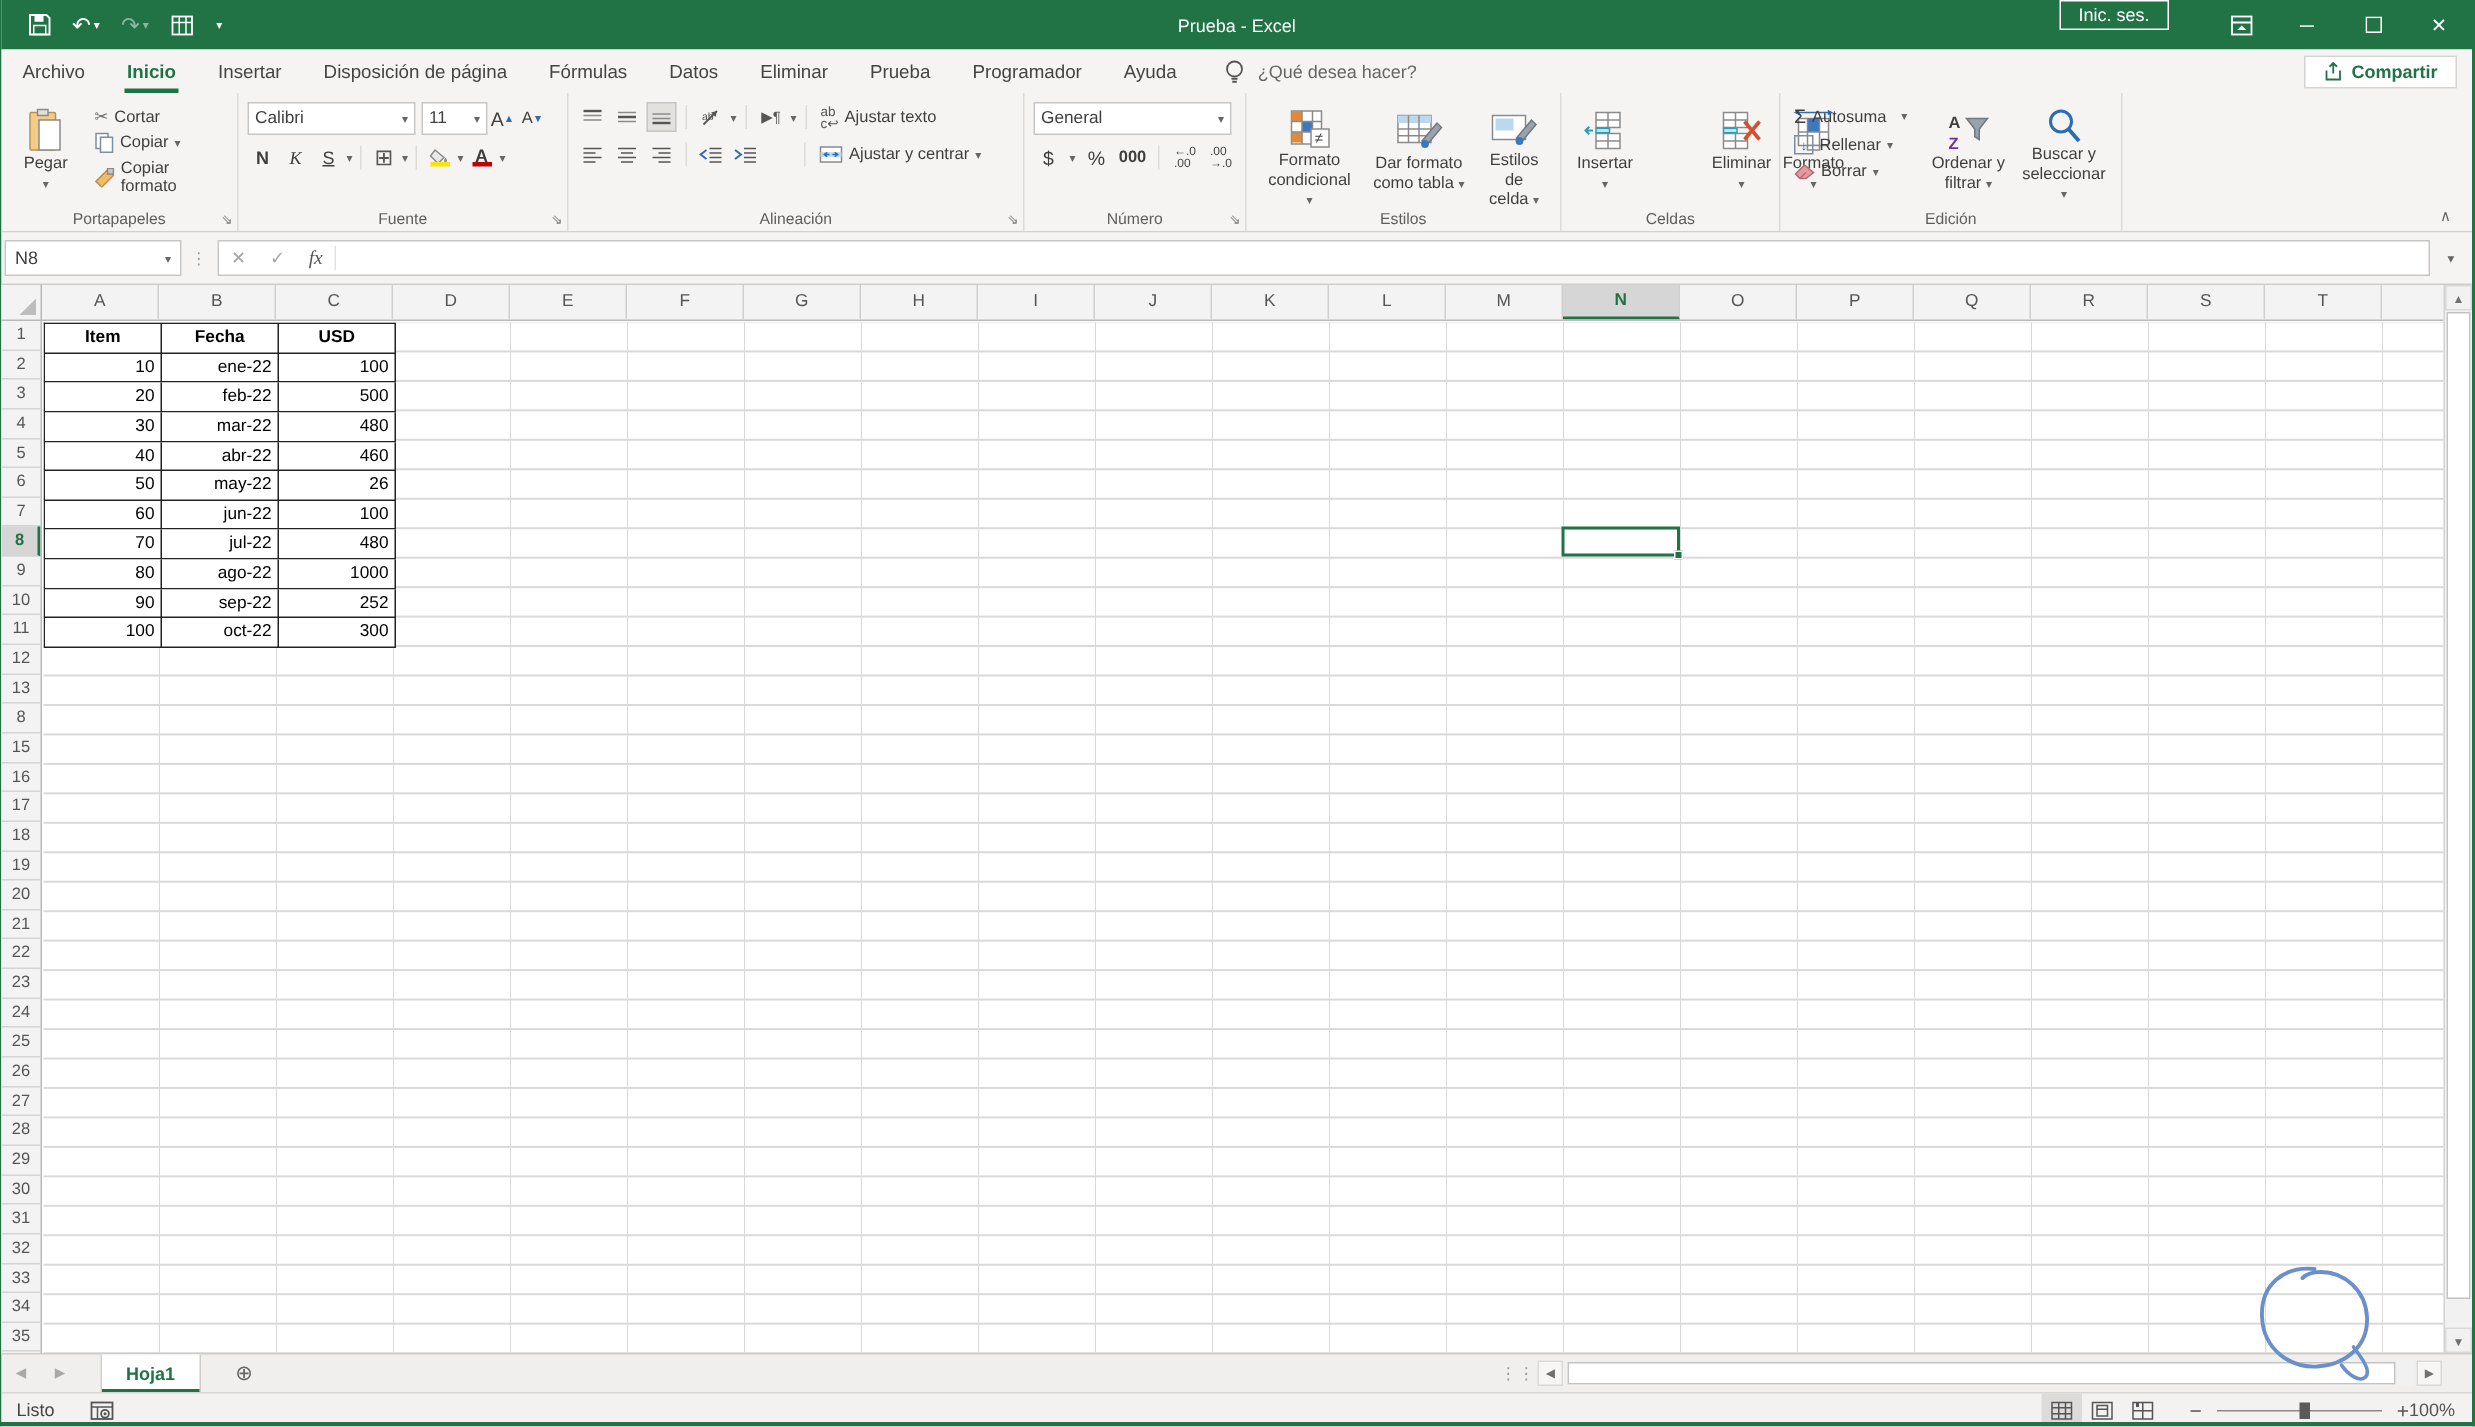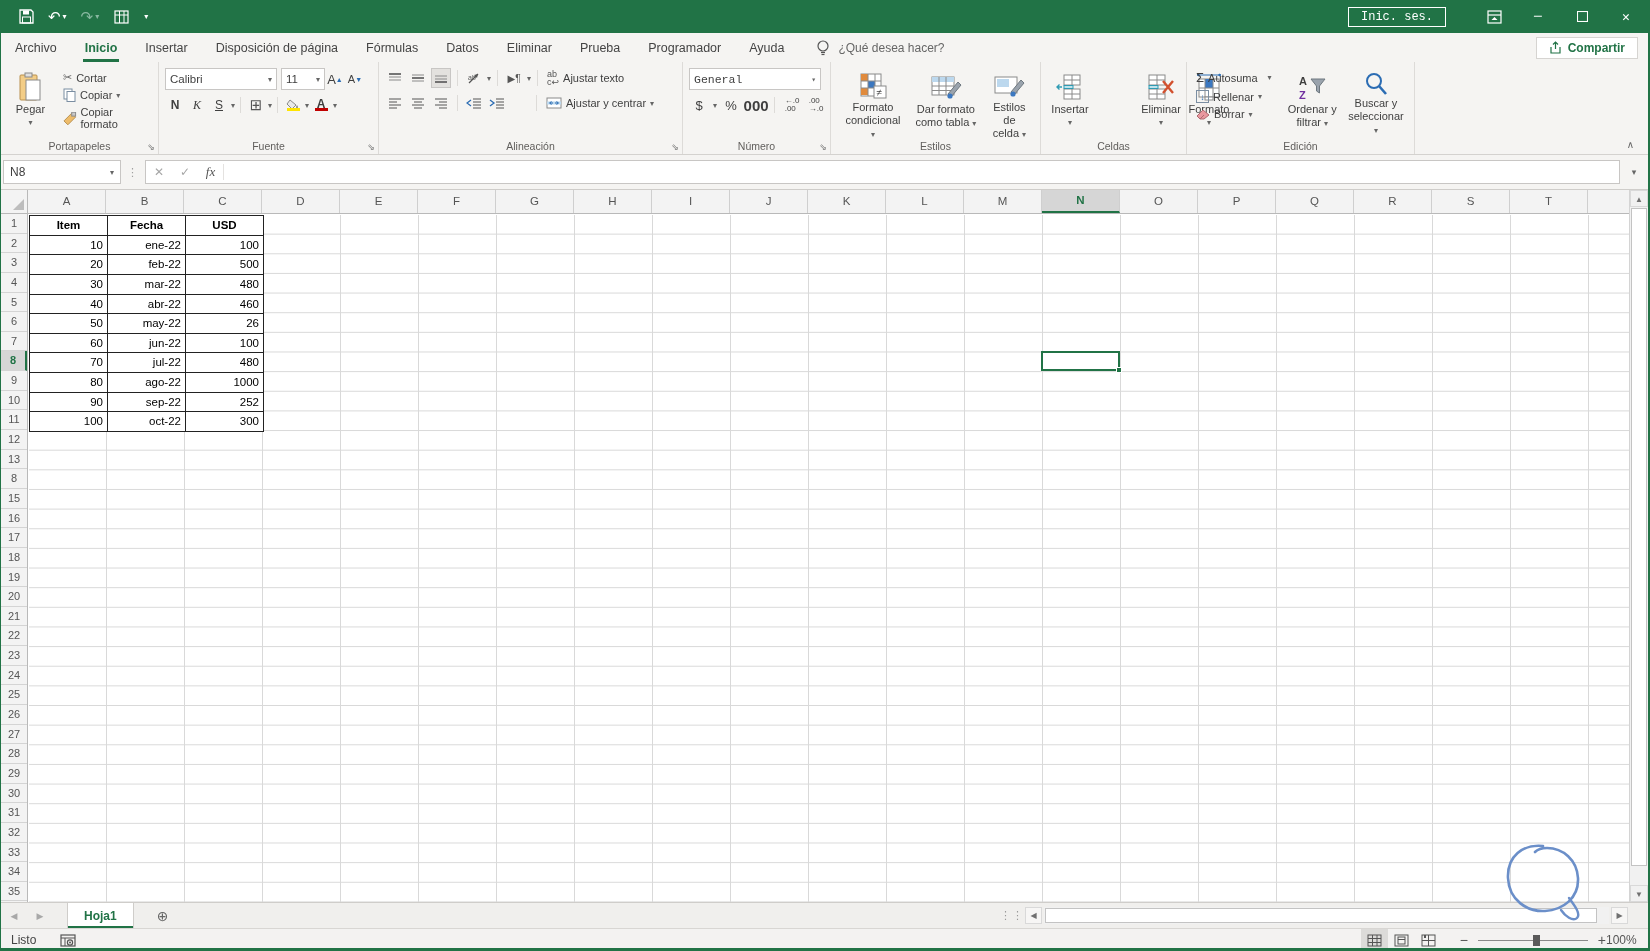--- a/index.html
+++ b/index.html
@@ -7,21 +7,21 @@
   body { font-family:"Liberation Sans","DejaVu Sans",sans-serif; font-size:12px; color:#3f3f3f; background:#fff; }
   .window { position:relative; width:1650px; height:951px; border-left:1px solid #217346; border-right:2px solid #217346; background:#f5f4f2; }
 
   
   .titlebar { position:absolute; left:0; top:0; right:0; height:33px; background:#217346; display:flex; align-items:center; color:#fff; }
   .qat { display:flex; align-items:center; gap:14px; padding-left:18px; }
   .qat .qbtn { display:flex; align-items:center; color:#fff; font-size:15px; cursor:default; }
   .qbtn .dd { font-size:8px; margin-left:2px; }
   .qbtn.disabled { color:#88b8a0; }
   .title-text { position:absolute; left:0; right:0; text-align:center; font-size:12px; pointer-events:none; }
-  .tb-right { margin-left:auto; display:flex; align-items:center; height:100%;font-family:Liberation Mono, monospace; }
+  .tb-right { margin-left:auto; display:flex; align-items:flex-start; height:100%; }
   .signin { border:1px solid #fff; padding:2px 12px; font-size:12px; margin-right:26px; }
   .winbtn { width:44px; height:100%; display:flex; align-items:center; justify-content:center; font-size:13px; }
   .winbtn svg { display:block; }
 
   
   .menubar { position:absolute; left:0; top:33px; right:0; height:29px; background:#f5f4f2; display:flex; align-items:stretch; }
   .mtab { padding:0 14px; display:flex; align-items:center; font-size:12.5px; color:#444; position:relative; }
   .mtab.active { color:#217346; font-weight:bold; }
   .mtab.active::after { content:""; position:absolute; left:12px; right:12px; bottom:0; height:3px; background:#217346; }
   .tellme { display:flex; align-items:center; gap:8px; color:#666; padding-left:18px; }
@@ -137,20 +137,21 @@
       <span class="qbtn">
         <svg class="icon-svg" width="17" height="16" viewBox="0 0 17 16">
             <rect x="2" y="2" width="13" height="12" fill="none" stroke="#fff" stroke-width="1.2"></rect>
             <line x1="2" y1="6" x2="15" y2="6" stroke="#fff"></line>
             <line x1="6.5" y1="2" x2="6.5" y2="14" stroke="#fff"></line>
             <line x1="11" y1="2" x2="11" y2="14" stroke="#fff"></line>
           </svg>
       </span>
       <span class="qbtn" style="font-size:8px;">▾</span>
     </div>
+    <div class="title-text">Prueba  -  Excel</div>
     <div class="tb-right">
       <span class="signin">Inic. ses.</span>
       <span class="winbtn">
         <svg class="icon-svg" width="15" height="14" viewBox="0 0 15 14">
             <rect x="1" y="1" width="13" height="12" fill="none" stroke="#fff" stroke-width="1.2"></rect>
             <line x1="1" y1="5" x2="14" y2="5" stroke="#fff" stroke-width="1.2"></line>
             <path d="M7.5 7 l3 3 h-6 z" fill="#fff"></path>
           </svg>
       </span>
       <span class="winbtn">─</span>
@@ -364,30 +365,30 @@
           <span>Ajustar y centrar</span>
             <span class="dda">▾</span>
         </div>
       </div>
       <span class="glabel">Alineación</span>
       <span class="launcher">⇘</span>
     </div>
 
     <div class="rgroup g-num">
       <div class="frow">
-        <div class="combo" style="width:132px;font-family:Liberation Mono, monospace;">
+        <div class="combo" style="width:132px;">
             <span>General</span>
             <span class="dda">▾</span>
           </div>
       </div>
       <div class="frow" style="gap:4px;">
         <span class="mini" style="color:#3f3f3f;font-size:13px;">$</span>
         <span class="dda">▾</span>
         <span class="mini" style="font-size:13px;">%</span>
-        <span class="mini" style="font-size:15px;font-weight:bold;">000</span>
+        <span class="mini" style="font-size:11px;font-weight:bold;">000</span>
         <span class="vd"></span>
         <span class="mini" style="font-size:8px;line-height:8px;">
             <span style="display:inline-block;text-align:left;">←.0<br>.00</span>
           </span>
         <span class="mini" style="font-size:8px;line-height:8px;">
             <span style="display:inline-block;text-align:left;">.00<br>→.0</span>
           </span>
       </div>
       <span class="glabel">Número</span>
       <span class="launcher">⇘</span>

